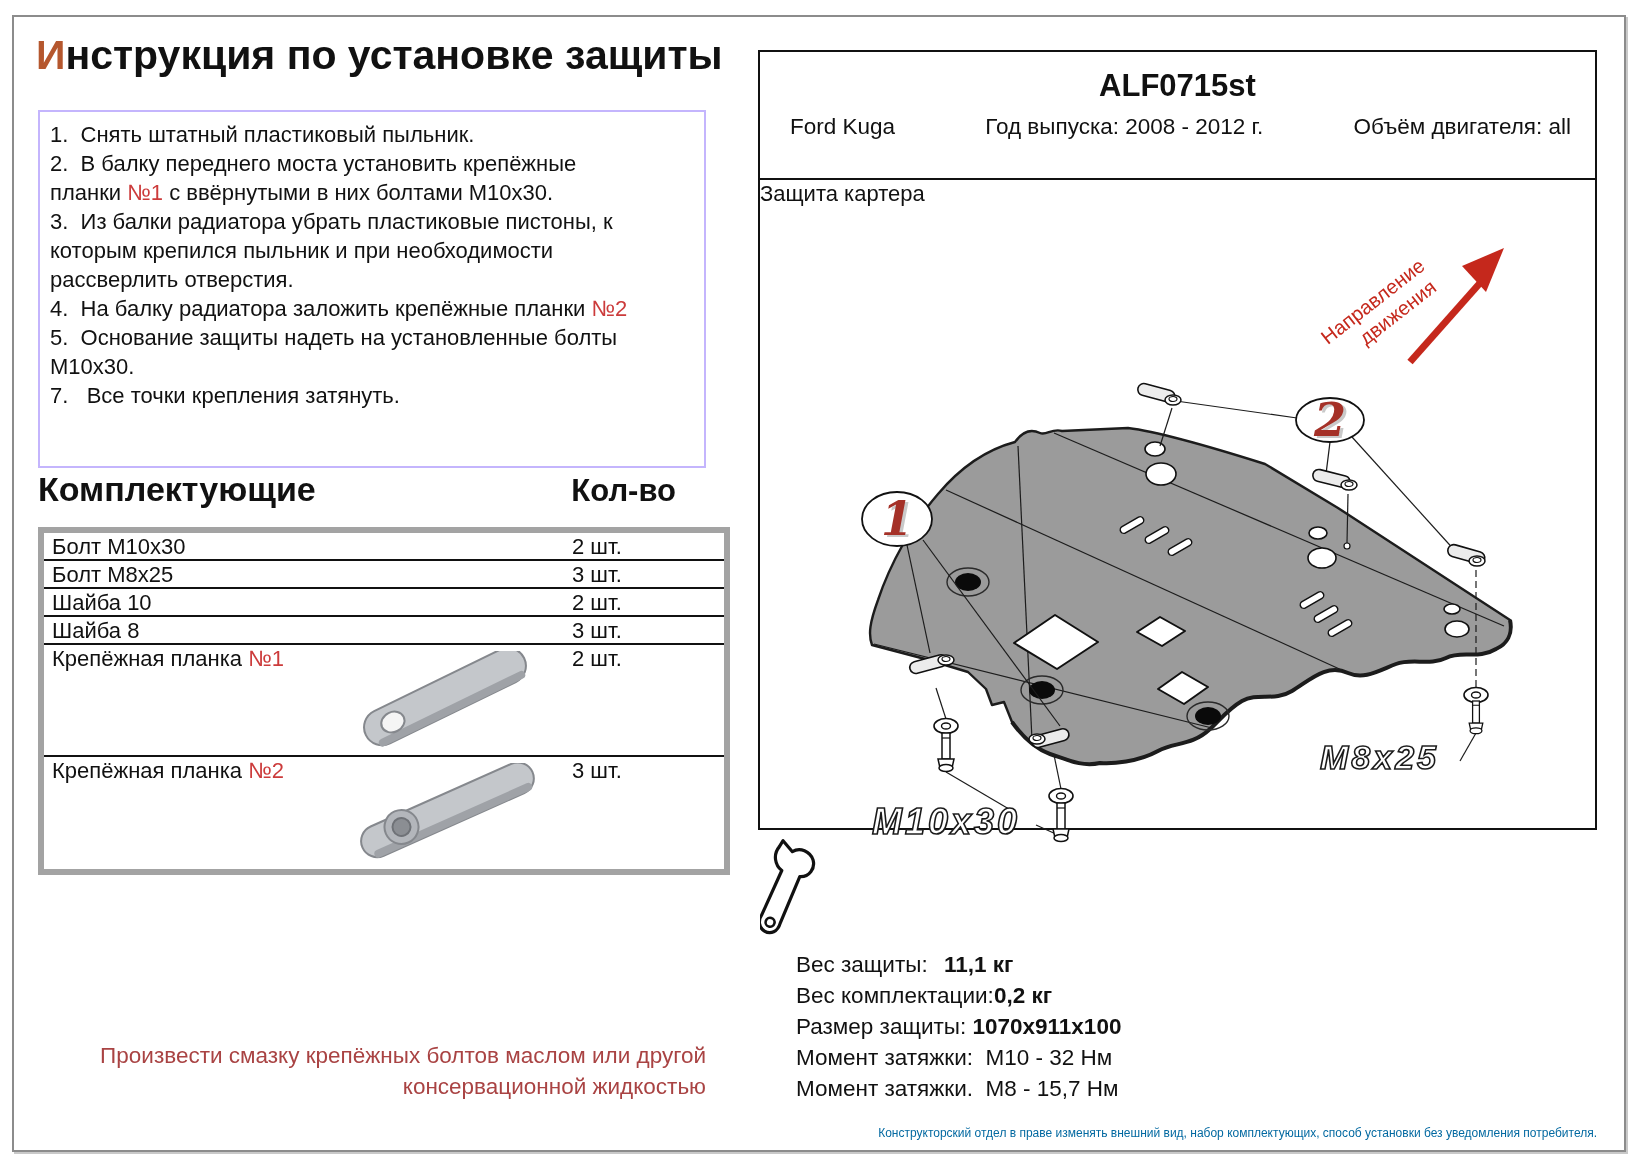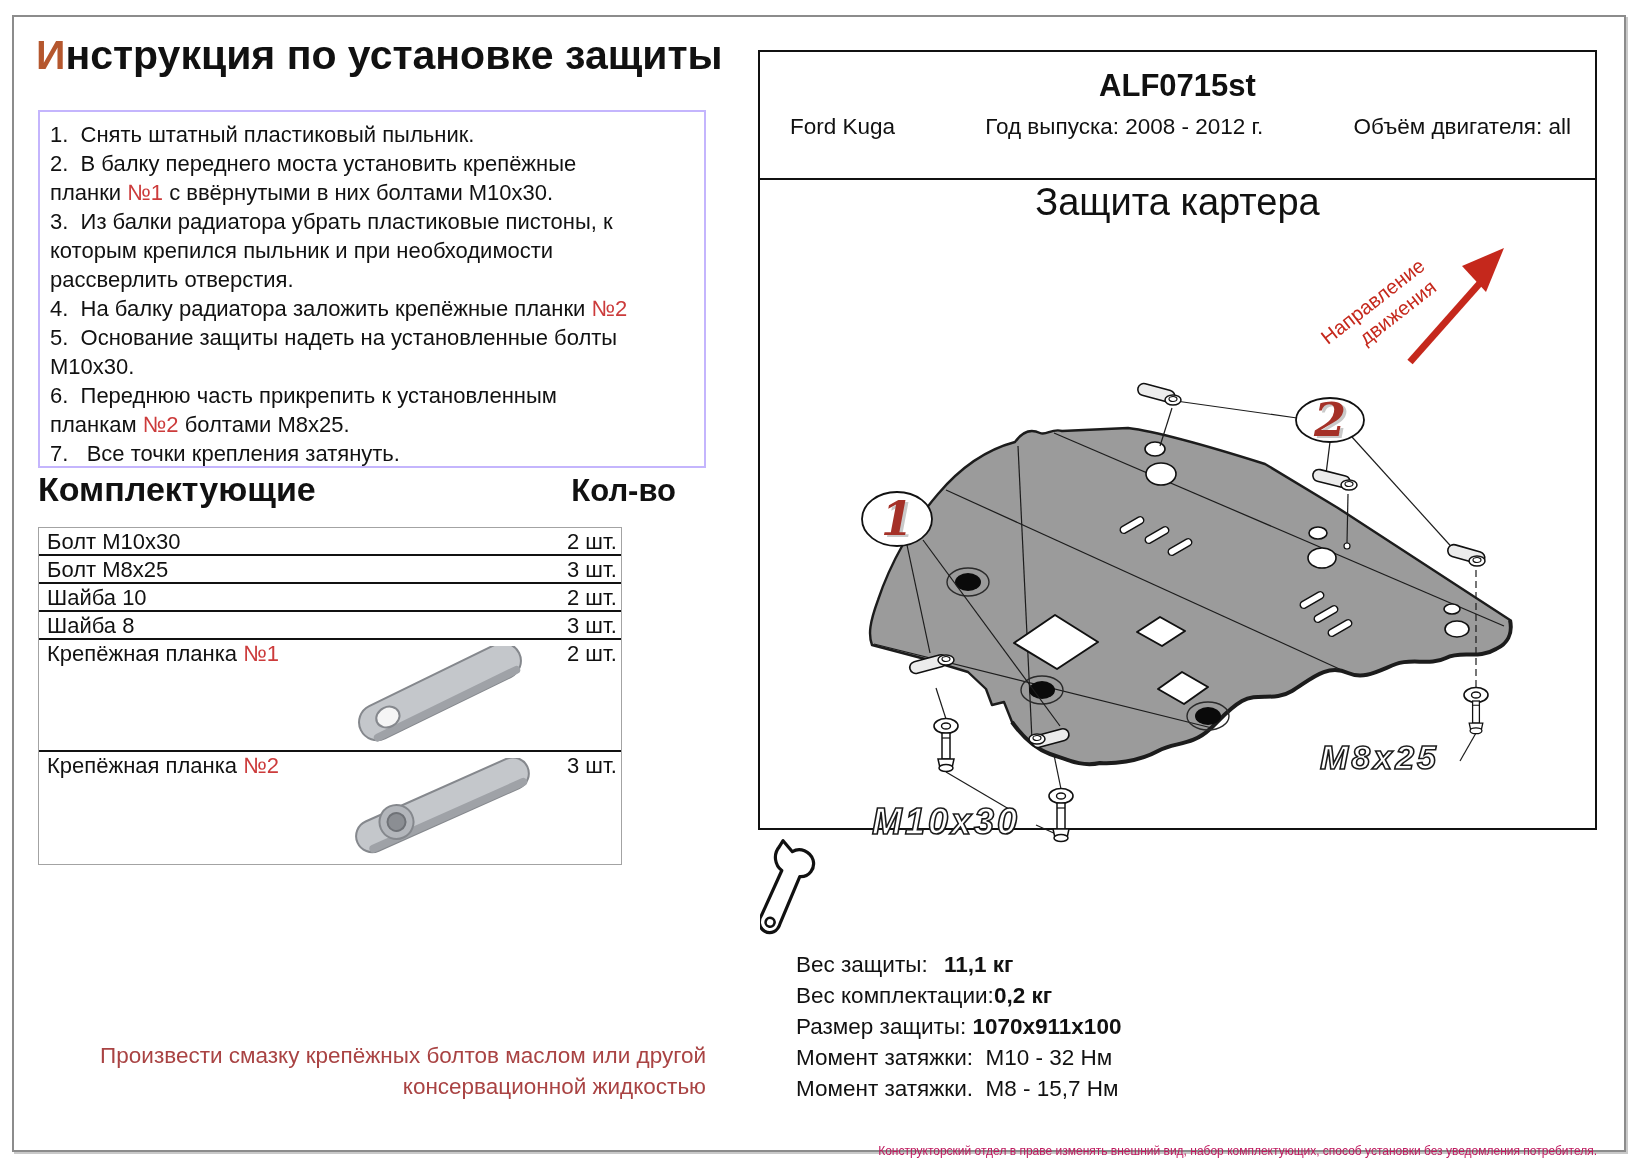--- a/index.html
+++ b/index.html
@@ -12,43 +12,43 @@
   .title { position:absolute; left:36px; top:32px; font-size:41px; white-space:nowrap; }
   .title .first { color:#b5572e; }
   .instructions { position:absolute; left:38px; top:110px; width:668px; height:358px;
     border:2px solid #c4b5fd; padding:8px 6px 0 10px; font-size:22px; line-height:29px; }
   .instr-line { white-space:pre-wrap; }
   .red { color:#cc3b3b; }
   .comp-head { position:absolute; left:38px; top:470px; width:668px; display:flex;
     justify-content:space-between; align-items:flex-end; padding-right:30px; }
   .comp-title { font-size:34px; font-weight:bold; }
   .qty-title { font-size:31px; font-weight:bold; }
-  .comp-table { position:absolute; left:38px; top:527px; width:584px; border:1px solid #a3a3a3; }
+  .comp-table { position:absolute; left:38px; top:527px; width:692px; border:6px solid #a3a3a3; }
   .comp-row-item { position:relative; border-bottom:2px solid #111; height:28px;
     padding:1px 8px; font-size:22px; line-height:25px; }
   .comp-row-item.tall { height:112px; }
   .comp-row-item:last-child { border-bottom:none; }
   .comp-qty { position:absolute; left:528px; top:1px; }
   .planka-img { position:absolute; left:298px; top:6px; }
   .red-note { position:absolute; left:38px; top:1040px; width:668px; text-align:right;
     color:#a94343; font-size:22.5px; line-height:31px; }
 
   
   .panel { position:absolute; left:758px; top:50px; width:839px; height:780px;
     border:2px solid #111; }
   .part-number { position:absolute; top:16px; width:100%; text-align:center;
     font-size:31px; font-weight:bold; }
   .car-row { position:absolute; top:62px; width:100%; display:flex;
     justify-content:space-between; padding:0 24px 0 30px; font-size:22.5px;gap:12px; }
   .header-divider { position:absolute; top:126px; width:100%; border-top:2px solid #111; }
-  .product-title { position:absolute; top:129px; width:100%; text-align:center; font-size:38px; }
+  .product-title { position:absolute; top:129px; width:100%; text-align:left; font-size:22px; }
   .diagram { position:absolute; left:0; top:150px; }
   .specs { position:absolute; left:36px; top:897px; font-size:22.5px; line-height:31px; }
   .spec-line { white-space:pre-wrap; }
-  .disclaimer { position:absolute; right:45px; top:1126px; font-size:12px; color:#be185d;margin-top:18px; }
+  .disclaimer { position:absolute; right:45px; top:1126px; font-size:12px; color:#0369a1; }
 
   
   .ln { fill:none; stroke:#1c1c1c; stroke-width:1.2; }
   .callout-num { font-family:"DejaVu Serif", serif; font-style:italic; font-weight:bold;
     font-size:46px; fill:#a53128; text-anchor:middle; }
   .callout-shadow { font-family:"DejaVu Serif", serif; font-style:italic; font-weight:bold;
     font-size:46px; fill:#c9c9c9; text-anchor:middle; }
   .bolt-label { font-style:italic; font-weight:bold; font-size:36px; fill:#fff;
     stroke:#1a1a1a; stroke-width:1.6; letter-spacing:3px; }
   .dir-text { font-size:20px; fill:#c5281c; text-anchor:middle; }
@@ -63,22 +63,20 @@
 <div class="instructions" id="instructions-box">
     <div class="instr-line"><span>1.  Снять штатный пластиковый пыльник.</span></div>
     <div class="instr-line"><span>2.  В балку переднего моста установить крепёжные
 планки </span><span class="red">№1</span><span> с ввёрнутыми в них болтами М10х30.</span></div>
     <div class="instr-line"><span>3.  Из балки радиатора убрать пластиковые пистоны, к
 которым крепился пыльник и при необходимости
 рассверлить отверстия.</span></div>
     <div class="instr-line"><span>4.  На балку радиатора заложить крепёжные планки </span><span class="red">№2</span></div>
     <div class="instr-line"><span>5.  Основание защиты надеть на установленные болты
 М10х30.</span></div>
-    <div class="instr-line"><span>6.  Переднюю часть прикрепить к установленным
-планкам </span><span class="red">№2</span><span> болтами М8х25.</span></div>
     <div class="instr-line"><span>7.   Все точки крепления затянуть.</span></div>
   </div>
 
 <div class="comp-head">
   <span class="comp-title">Комплектующие</span>
   <span class="qty-title">Кол-во</span>
 </div>
 
 <div class="comp-table" id="components-list">
     <div class="comp-row-item"><span><span>Болт М10х30</span></span><span class="comp-qty">2 шт.</span></div>

